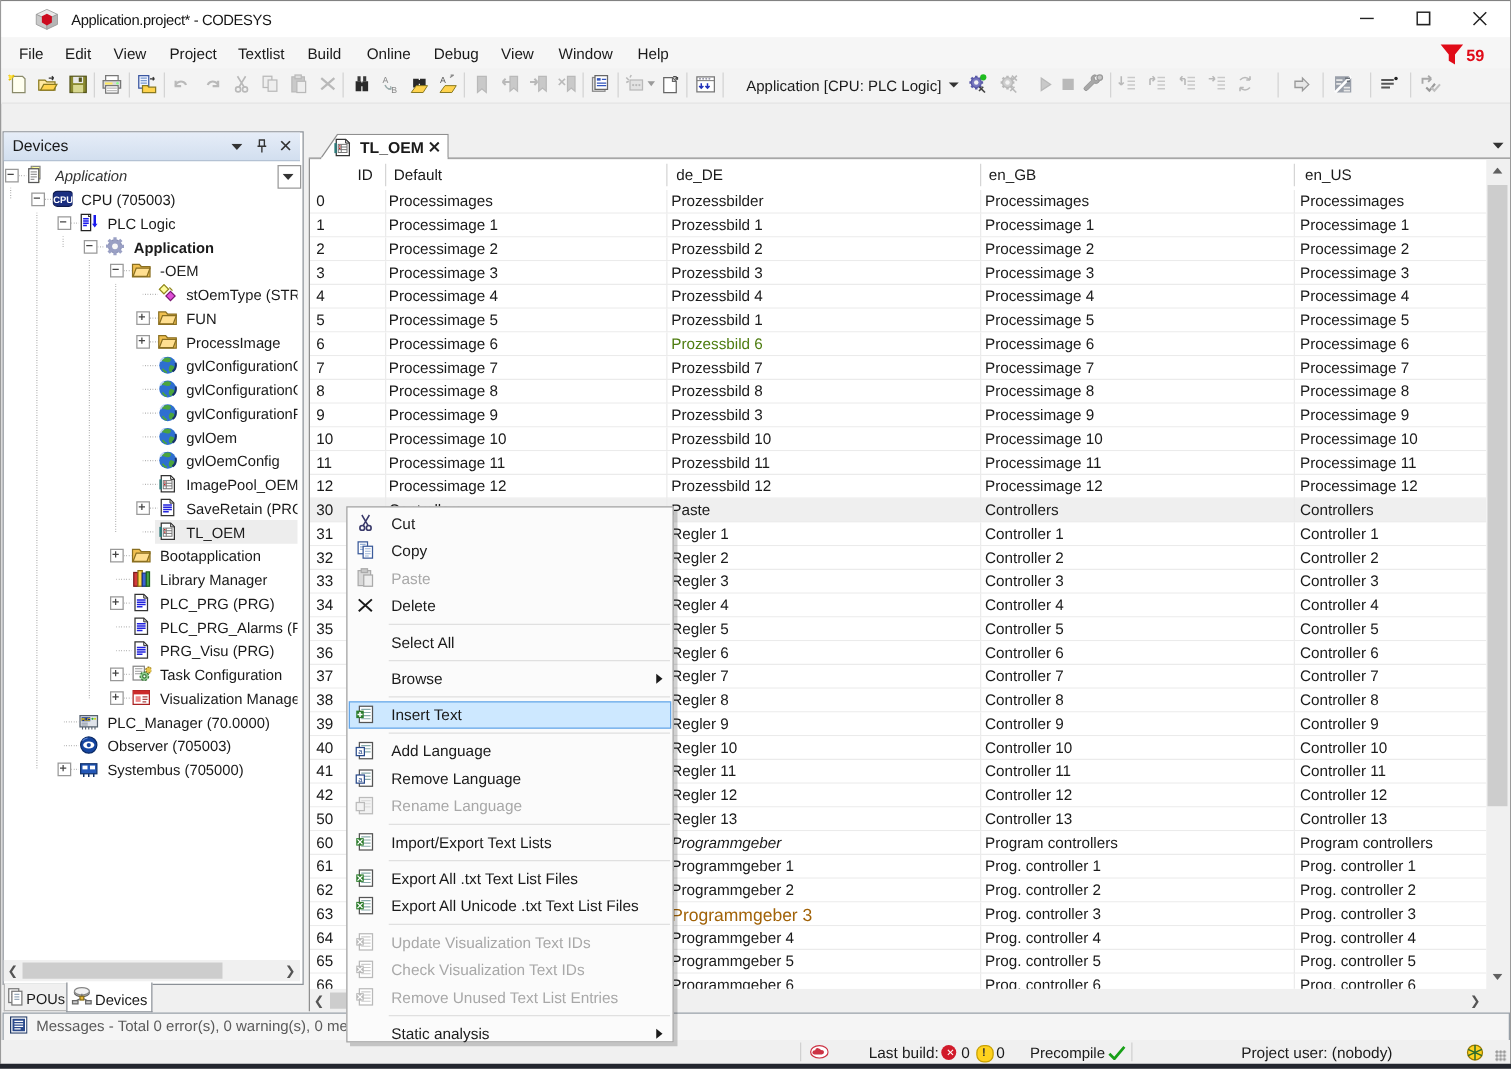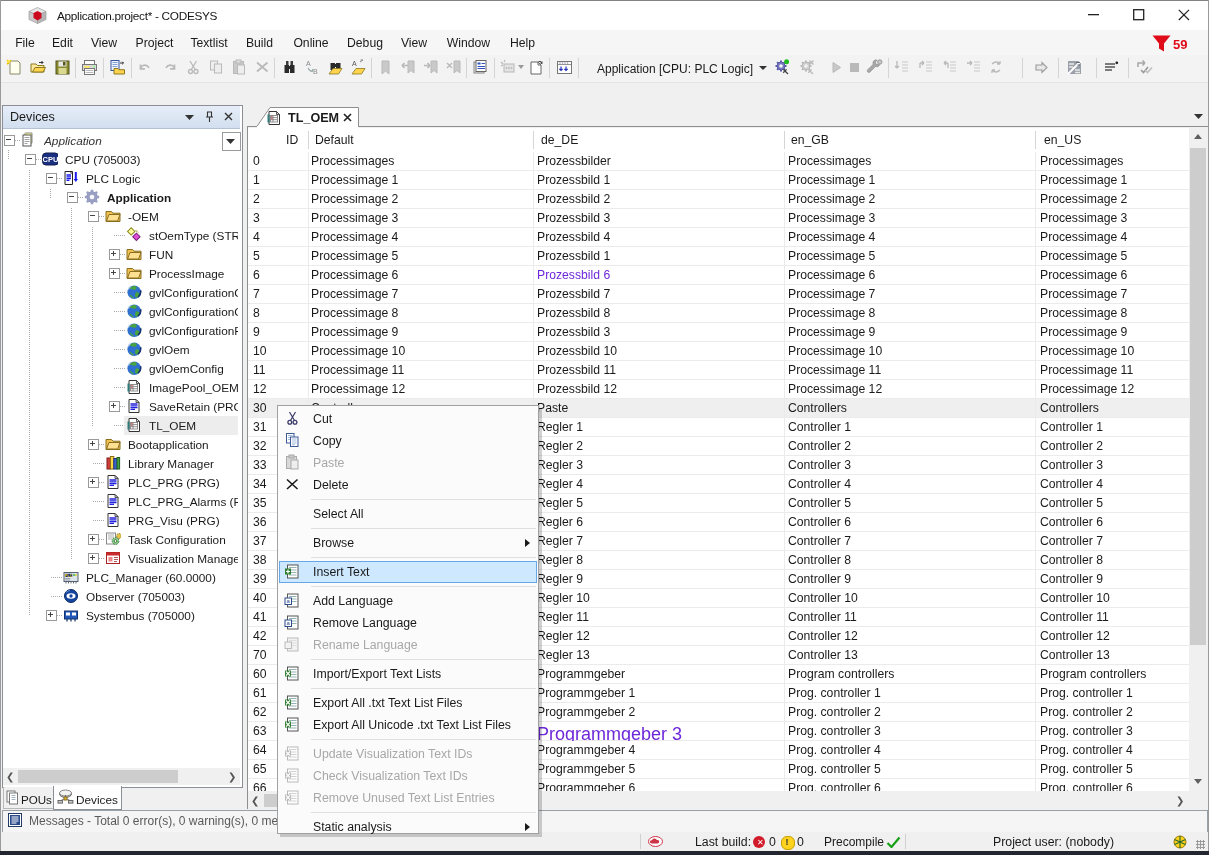--- a/index.html
+++ b/index.html
@@ -622,21 +622,21 @@
       <svg width="16" height="16" viewBox="0 0 16 16">
         <rect x="1" y="3.5" width="14" height="9" fill="#dfe3ea" stroke="#55606e"></rect>
         <rect x="2.2" y="4.8" width="7" height="3.2" fill="#15308a"></rect>
         <text x="5.7" y="7.6" font-size="3.6" fill="#ffd400" text-anchor="middle" font-family="Liberation Sans" font-weight="bold">PLC</text>
         <path d="M2.2,9.5 h5 M2.2,11 h5" stroke="#8a94a2" stroke-width="0.8"></path>
         <circle cx="11" cy="6" r="0.9" fill="#2fae2f"></circle>
         <circle cx="13" cy="6" r="0.9" fill="#d2d21f"></circle>
         <path d="M3,12.5 v2 M5.5,12.5 v2 M8,12.5 v2 M10.5,12.5 v2 M13,12.5 v2" stroke="#55606e" stroke-width="0.9"></path>
       </svg>
     </div>
-<div class="abs tx" style="left:86px;top:571px;font-size:11.8px;color:#1a1a1a;max-width:152px;overflow:hidden;">PLC_Manager (60.0000)</div>
+<div class="abs tx" style="left:86px;top:571px;font-size:11.8px;color:#1a1a1a;max-width:152px;overflow:hidden;">PLC_Manager (70.0000)</div>
 <div class="abs" style="left:51px;top:596px;width:12px;height:1px;background-image:linear-gradient(90deg,#aaa 1px,transparent 1px);background-size:2px 1px;"></div>
 <div class="abs" style="left:63px;top:588px;width:16px;height:16px;">
       <svg width="16" height="16" viewBox="0 0 16 16">
         <circle cx="8" cy="8" r="6.5" fill="#1545a0" stroke="#0a2a66"></circle>
         <ellipse cx="8" cy="8" rx="4.5" ry="2.8" fill="#fff"></ellipse>
         <circle cx="8" cy="8" r="1.7" fill="#1545a0"></circle>
         <path d="M3,4.5 q2,-2 4,-2" stroke="#5f85d0" stroke-width="1" fill="none"></path>
       </svg>
     </div>
 <div class="abs tx" style="left:86px;top:590px;font-size:11.8px;color:#1a1a1a;max-width:152px;overflow:hidden;">Observer (705003)</div>
@@ -818,21 +818,21 @@
         <div class="abs tx" style="left:537px;top:249px;font-size:12.2px;color:#1a1a1a;">Prozessbild 1</div>
         <div class="abs tx" style="left:788px;top:249px;font-size:12.2px;color:#1a1a1a;">Processimage 5</div>
         <div class="abs tx" style="left:1040px;top:249px;font-size:12.2px;color:#1a1a1a;">Processimage 5</div>
         <div class="abs" style="left:248px;top:266px;width:941px;height:19px;background:#ffffff;border-bottom:1px solid #ebebeb;box-sizing:border-box;"></div>
         <div class="abs" style="left:308px;top:266px;width:1px;height:19px;background:#ebebeb;"></div>
         <div class="abs" style="left:533px;top:266px;width:1px;height:19px;background:#ebebeb;"></div>
         <div class="abs" style="left:783.5px;top:266px;width:1px;height:19px;background:#ebebeb;"></div>
         <div class="abs" style="left:1034.5px;top:266px;width:1px;height:19px;background:#ebebeb;"></div>
         <div class="abs tx" style="left:253px;top:268px;font-size:12.2px;color:#1a1a1a;">6</div>
         <div class="abs tx" style="left:311px;top:268px;font-size:12.2px;color:#1a1a1a;">Processimage 6</div>
-        <div class="abs tx" style="left:537px;top:268px;font-size:12.2px;color:#6d28d9;">Prozessbild 6</div>
+        <div class="abs tx" style="left:537px;top:268px;font-size:12.2px;color:#4d7c0f;">Prozessbild 6</div>
         <div class="abs tx" style="left:788px;top:268px;font-size:12.2px;color:#1a1a1a;">Processimage 6</div>
         <div class="abs tx" style="left:1040px;top:268px;font-size:12.2px;color:#1a1a1a;">Processimage 6</div>
         <div class="abs" style="left:248px;top:285px;width:941px;height:19px;background:#ffffff;border-bottom:1px solid #ebebeb;box-sizing:border-box;"></div>
         <div class="abs" style="left:308px;top:285px;width:1px;height:19px;background:#ebebeb;"></div>
         <div class="abs" style="left:533px;top:285px;width:1px;height:19px;background:#ebebeb;"></div>
         <div class="abs" style="left:783.5px;top:285px;width:1px;height:19px;background:#ebebeb;"></div>
         <div class="abs" style="left:1034.5px;top:285px;width:1px;height:19px;background:#ebebeb;"></div>
         <div class="abs tx" style="left:253px;top:287px;font-size:12.2px;color:#1a1a1a;">7</div>
         <div class="abs tx" style="left:311px;top:287px;font-size:12.2px;color:#1a1a1a;">Processimage 7</div>
         <div class="abs tx" style="left:537px;top:287px;font-size:12.2px;color:#1a1a1a;">Prozessbild 7</div>
@@ -1016,33 +1016,33 @@
         <div class="abs tx" style="left:253px;top:629px;font-size:12.2px;color:#1a1a1a;">42</div>
         <div class="abs tx" style="left:311px;top:629px;font-size:12.2px;color:#1a1a1a;">Controller 12</div>
         <div class="abs tx" style="left:537px;top:629px;font-size:12.2px;color:#1a1a1a;">Regler 12</div>
         <div class="abs tx" style="left:788px;top:629px;font-size:12.2px;color:#1a1a1a;">Controller 12</div>
         <div class="abs tx" style="left:1040px;top:629px;font-size:12.2px;color:#1a1a1a;">Controller 12</div>
         <div class="abs" style="left:248px;top:646px;width:941px;height:19px;background:#ffffff;border-bottom:1px solid #ebebeb;box-sizing:border-box;"></div>
         <div class="abs" style="left:308px;top:646px;width:1px;height:19px;background:#ebebeb;"></div>
         <div class="abs" style="left:533px;top:646px;width:1px;height:19px;background:#ebebeb;"></div>
         <div class="abs" style="left:783.5px;top:646px;width:1px;height:19px;background:#ebebeb;"></div>
         <div class="abs" style="left:1034.5px;top:646px;width:1px;height:19px;background:#ebebeb;"></div>
-        <div class="abs tx" style="left:253px;top:648px;font-size:12.2px;color:#1a1a1a;">70</div>
+        <div class="abs tx" style="left:253px;top:648px;font-size:12.2px;color:#1a1a1a;">50</div>
         <div class="abs tx" style="left:311px;top:648px;font-size:12.2px;color:#1a1a1a;">Controller 13</div>
         <div class="abs tx" style="left:537px;top:648px;font-size:12.2px;color:#1a1a1a;">Regler 13</div>
         <div class="abs tx" style="left:788px;top:648px;font-size:12.2px;color:#1a1a1a;">Controller 13</div>
         <div class="abs tx" style="left:1040px;top:648px;font-size:12.2px;color:#1a1a1a;">Controller 13</div>
         <div class="abs" style="left:248px;top:665px;width:941px;height:19px;background:#ffffff;border-bottom:1px solid #ebebeb;box-sizing:border-box;"></div>
         <div class="abs" style="left:308px;top:665px;width:1px;height:19px;background:#ebebeb;"></div>
         <div class="abs" style="left:533px;top:665px;width:1px;height:19px;background:#ebebeb;"></div>
         <div class="abs" style="left:783.5px;top:665px;width:1px;height:19px;background:#ebebeb;"></div>
         <div class="abs" style="left:1034.5px;top:665px;width:1px;height:19px;background:#ebebeb;"></div>
         <div class="abs tx" style="left:253px;top:667px;font-size:12.2px;color:#1a1a1a;">60</div>
         <div class="abs tx" style="left:311px;top:667px;font-size:12.2px;color:#1a1a1a;">Program controllers</div>
-        <div class="abs tx" style="left:537px;top:667px;font-size:12.2px;color:#1a1a1a;">Programmgeber</div>
+        <div class="abs tx" style="left:537px;top:667px;font-size:12.2px;color:#1a1a1a;font-style:italic;">Programmgeber</div>
         <div class="abs tx" style="left:788px;top:667px;font-size:12.2px;color:#1a1a1a;">Program controllers</div>
         <div class="abs tx" style="left:1040px;top:667px;font-size:12.2px;color:#1a1a1a;">Program controllers</div>
         <div class="abs" style="left:248px;top:684px;width:941px;height:19px;background:#ffffff;border-bottom:1px solid #ebebeb;box-sizing:border-box;"></div>
         <div class="abs" style="left:308px;top:684px;width:1px;height:19px;background:#ebebeb;"></div>
         <div class="abs" style="left:533px;top:684px;width:1px;height:19px;background:#ebebeb;"></div>
         <div class="abs" style="left:783.5px;top:684px;width:1px;height:19px;background:#ebebeb;"></div>
         <div class="abs" style="left:1034.5px;top:684px;width:1px;height:19px;background:#ebebeb;"></div>
         <div class="abs tx" style="left:253px;top:686px;font-size:12.2px;color:#1a1a1a;">61</div>
         <div class="abs tx" style="left:311px;top:686px;font-size:12.2px;color:#1a1a1a;">Prog. controller 1</div>
         <div class="abs tx" style="left:537px;top:686px;font-size:12.2px;color:#1a1a1a;">Programmgeber 1</div>
@@ -1058,21 +1058,21 @@
         <div class="abs tx" style="left:537px;top:705px;font-size:12.2px;color:#1a1a1a;">Programmgeber 2</div>
         <div class="abs tx" style="left:788px;top:705px;font-size:12.2px;color:#1a1a1a;">Prog. controller 2</div>
         <div class="abs tx" style="left:1040px;top:705px;font-size:12.2px;color:#1a1a1a;">Prog. controller 2</div>
         <div class="abs" style="left:248px;top:722px;width:941px;height:19px;background:#ffffff;border-bottom:1px solid #ebebeb;box-sizing:border-box;"></div>
         <div class="abs" style="left:308px;top:722px;width:1px;height:19px;background:#ebebeb;"></div>
         <div class="abs" style="left:533px;top:722px;width:1px;height:19px;background:#ebebeb;"></div>
         <div class="abs" style="left:783.5px;top:722px;width:1px;height:19px;background:#ebebeb;"></div>
         <div class="abs" style="left:1034.5px;top:722px;width:1px;height:19px;background:#ebebeb;"></div>
         <div class="abs tx" style="left:253px;top:724px;font-size:12.2px;color:#1a1a1a;">63</div>
         <div class="abs tx" style="left:311px;top:724px;font-size:12.2px;color:#1a1a1a;">Prog. controller 3</div>
-        <div class="abs tx" style="left:537px;top:724px;font-size:18px;color:#6d28d9;">Programmgeber 3</div>
+        <div class="abs tx" style="left:537px;top:724px;font-size:14px;color:#a16207;">Programmgeber 3</div>
         <div class="abs tx" style="left:788px;top:724px;font-size:12.2px;color:#1a1a1a;">Prog. controller 3</div>
         <div class="abs tx" style="left:1040px;top:724px;font-size:12.2px;color:#1a1a1a;">Prog. controller 3</div>
         <div class="abs" style="left:248px;top:741px;width:941px;height:19px;background:#ffffff;border-bottom:1px solid #ebebeb;box-sizing:border-box;"></div>
         <div class="abs" style="left:308px;top:741px;width:1px;height:19px;background:#ebebeb;"></div>
         <div class="abs" style="left:533px;top:741px;width:1px;height:19px;background:#ebebeb;"></div>
         <div class="abs" style="left:783.5px;top:741px;width:1px;height:19px;background:#ebebeb;"></div>
         <div class="abs" style="left:1034.5px;top:741px;width:1px;height:19px;background:#ebebeb;"></div>
         <div class="abs tx" style="left:253px;top:743px;font-size:12.2px;color:#1a1a1a;">64</div>
         <div class="abs tx" style="left:311px;top:743px;font-size:12.2px;color:#1a1a1a;">Prog. controller 4</div>
         <div class="abs tx" style="left:537px;top:743px;font-size:12.2px;color:#1a1a1a;">Programmgeber 4</div>

